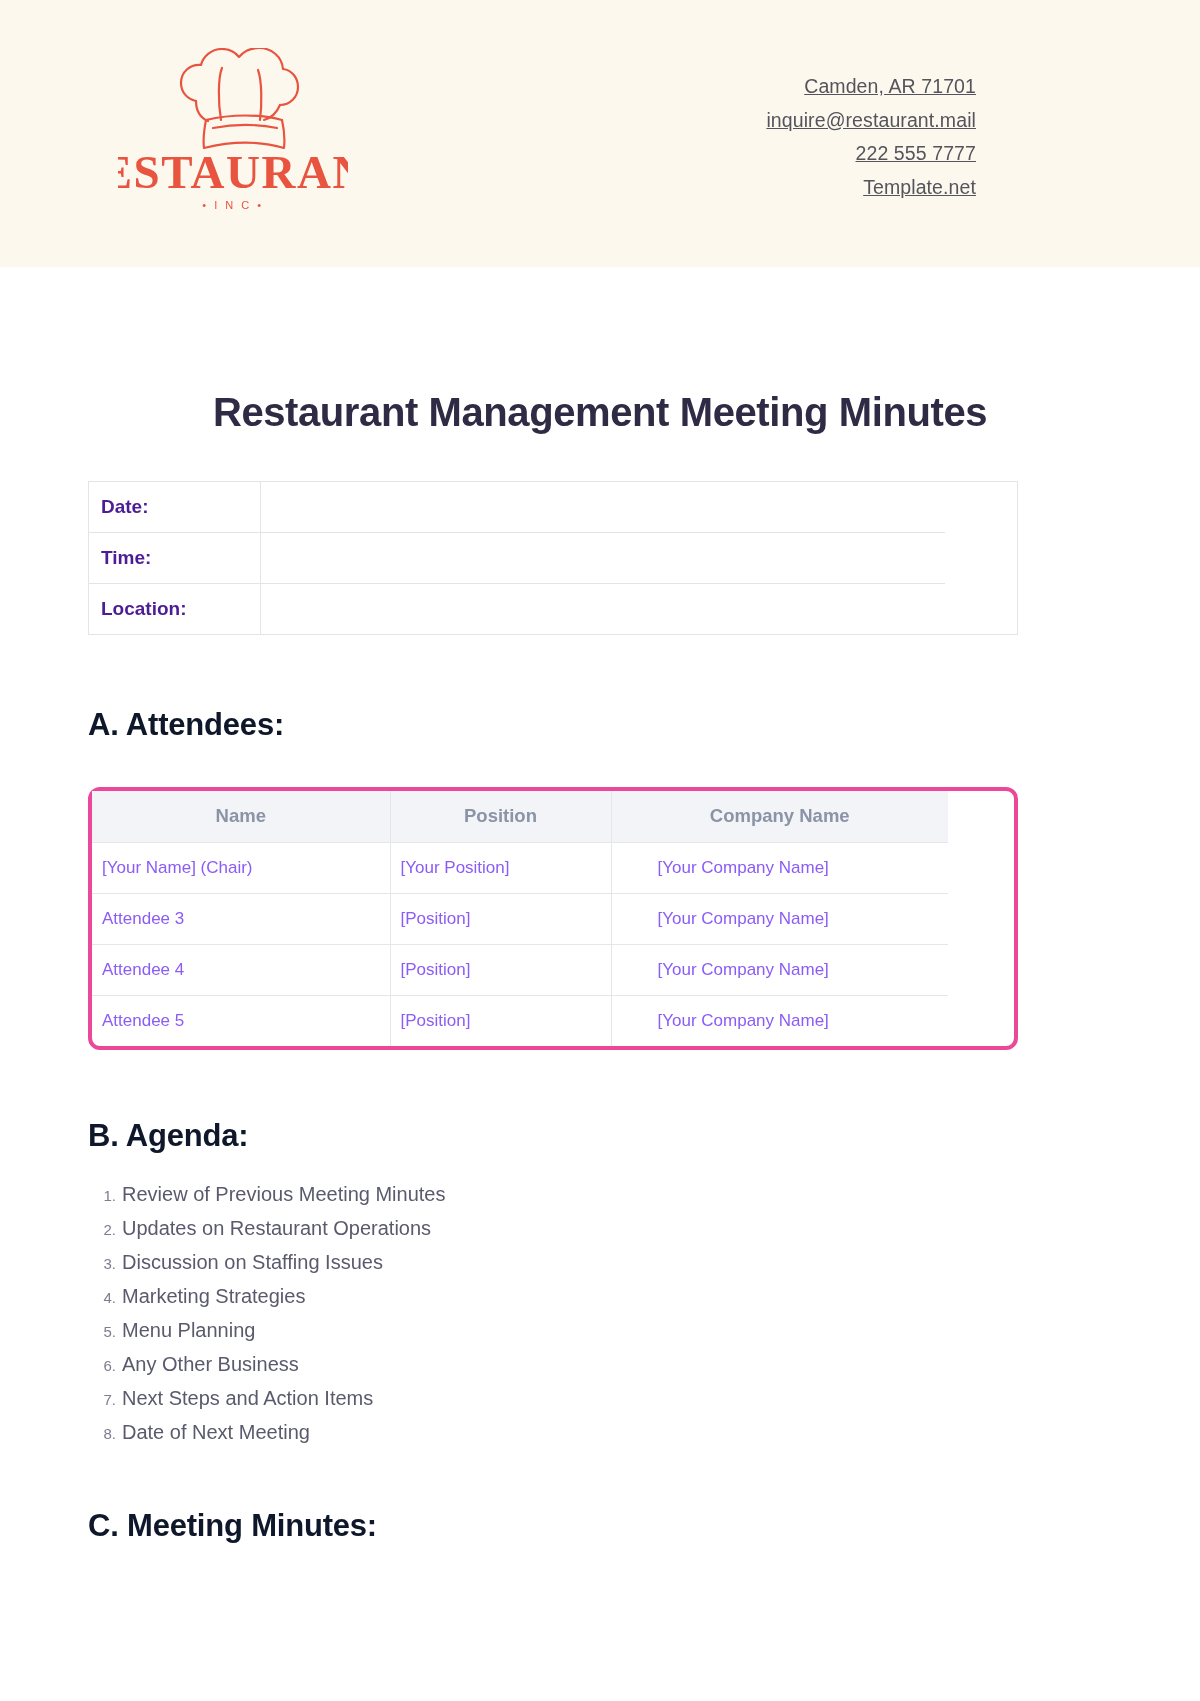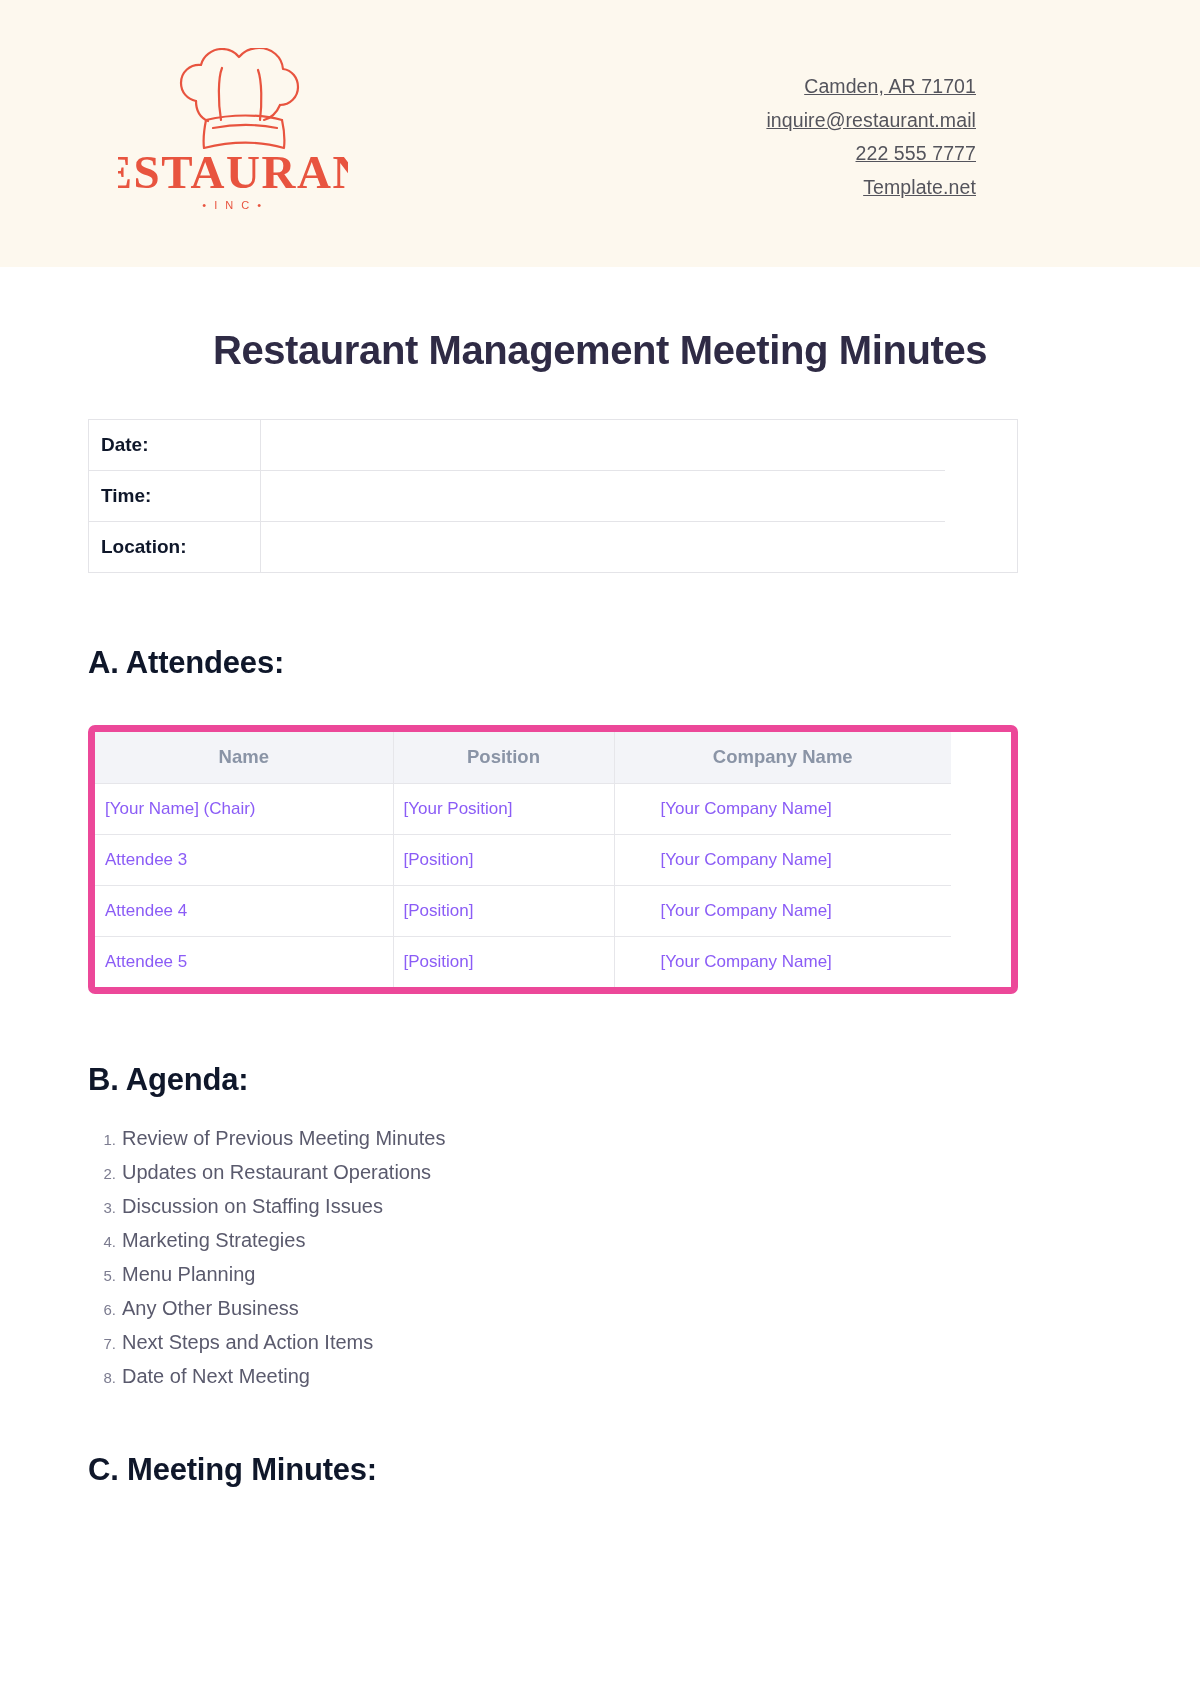--- a/index.html
+++ b/index.html
@@ -45,22 +45,22 @@
   }
   .contact-block div { white-space: nowrap; text-decoration: underline; }
 
   
   .doc {
     position: relative;
     padding: 0 88px;
   }
 
   .doc-title {
-    margin: 0;
-    padding-top: 60px;
+    margin: 10px;
+    padding-top: 112px;
     font-size: 40px;
     font-weight: bold;
     color: #2f2b45;
     letter-spacing: -0.4px;
     line-height: 1.15;
     text-align: center;
   }
 
   
   .meta-table {
@@ -72,21 +72,21 @@
   }
   .meta-table td {
     height: 51px;
     padding: 0 0 0 12px;
     vertical-align: middle;
     font-size: 19px;
   }
   .meta-label {
     width: 172px;
     font-weight: bold;
-    color: #0f172a;
+    color: #4c1d95;
     border-right: 1px solid #e4e4e8;
   }
   .meta-value {
     position: relative;
     color: #4a4a5a;
   }
   .meta-row-sep .meta-label { border-bottom: 1px solid #e4e4e8; }
   .meta-row-sep .meta-value::after {
     content: "";
     position: absolute;
@@ -106,22 +106,22 @@
     margin: 0;
   }
   .h-attendees { padding-top: 72px; }
   .h-agenda    { padding-top: 68px; }
   .h-minutes   { padding-top: 58px; }
 
   
   .attendees-wrap {
     margin-top: 44px;
     width: 930px;
-    border: 7px solid #ec4899;
-    border-radius: 7px;
+    border: 4px solid #ec4899;
+    border-radius: 12px;
   }
   .attendees-table {
     width: 856px;
     border-collapse: collapse;
     table-layout: fixed;
   }
   .attendees-table th {
     height: 51px;
     background: #f3f4f8;
     color: #8a94a6;

